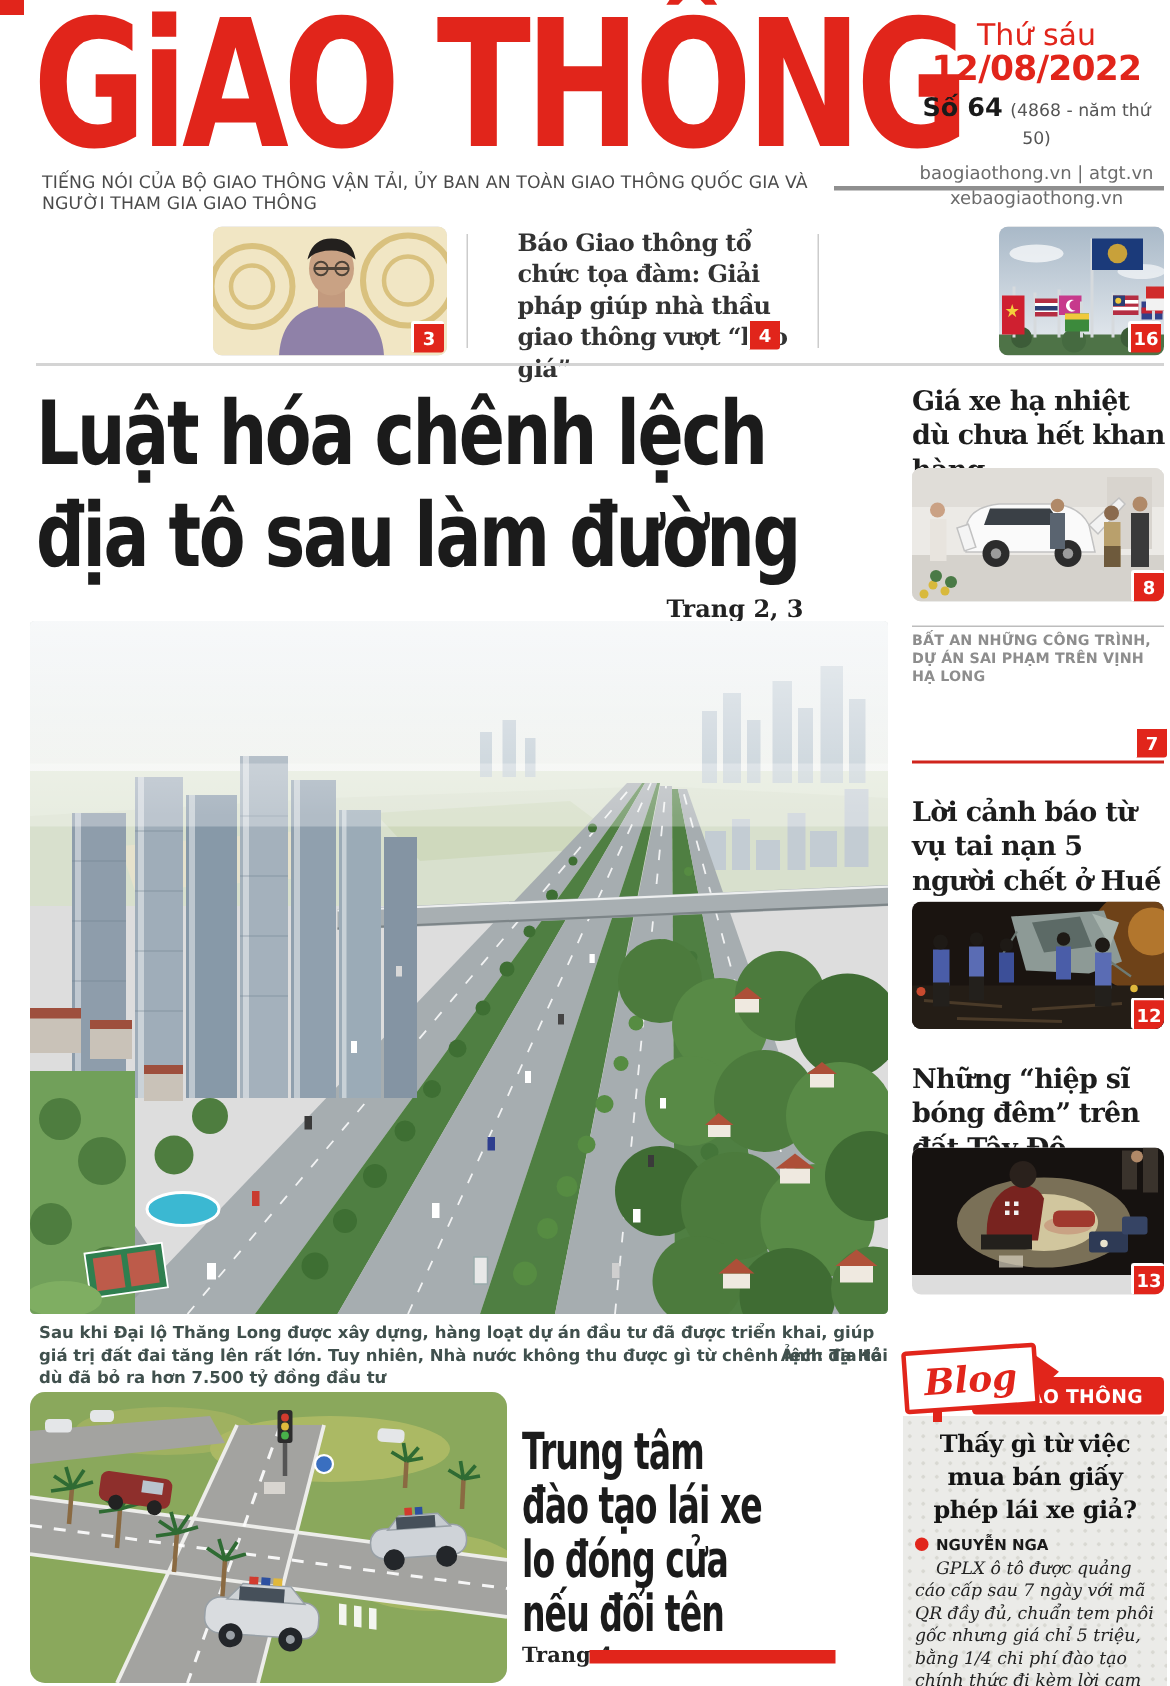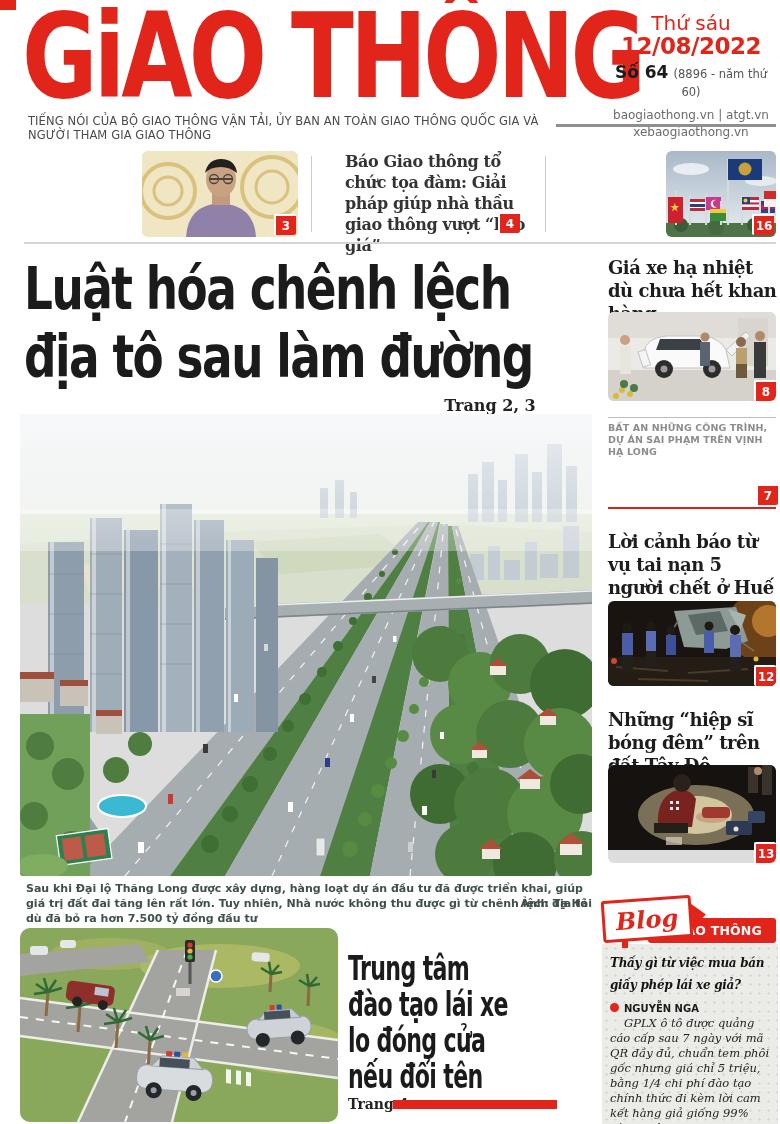--- a/index.html
+++ b/index.html
@@ -79,40 +79,40 @@
               border-radius:3px;transform:rotate(-4deg);display:flex;align-items:center;justify-content:center;z-index:3;}
   .blog-script{font-family:"DejaVu Serif",serif;font-style:italic;font-weight:bold;
                font-size:24px;color:#e1251b;}
   .blog-arrow{left:690px;top:902px;width:0;height:0;border-left:16px solid #e1251b;
               border-top:13px solid transparent;border-bottom:13px solid transparent;
               transform:rotate(-4deg);z-index:3;}
   .blog-leg{left:622px;top:936px;width:6px;height:12px;background:#e1251b;z-index:2;}
   .blog-box{left:602px;top:944px;width:176px;height:180px;background:#ebebe8;
             background-image:radial-gradient(circle,#d8d8d2 1px,transparent 1.3px);
             background-size:9px 9px;box-sizing:border-box;padding:8px 8px 6px;}
-  .blog-title{font-family:"DejaVu Serif",serif;font-style:italic;font-weight:bold;
-              font-size:12px;line-height:22px;color:#141414;letter-spacing:-.3px;}
+  .blog-title{font-family:"DejaVu Serif",serif;font-weight:bold;
+              font-size:16px;line-height:22px;color:#141414;letter-spacing:-.3px;text-align:center;}
   .blog-author{margin-top:7px;font-size:10px;font-weight:bold;color:#1a1a1a;display:flex;align-items:flex-start;gap:5px;}
   .blog-dot{width:9px;height:9px;border-radius:50%;background:#e1251b;display:inline-block;}
   .blog-body{margin-top:2px;font-family:"DejaVu Serif",serif;font-style:italic;
              font-size:11.5px;line-height:15px;color:#222;text-indent:14px;}
 </style>
 </head>
 <body>
 
 <div id="page">
 
   <div class="abs corner-mark"></div>
   <div class="abs logo">GiAO THÔNG</div>
   <div class="abs mh-right">
     <div class="mh-day">Thứ sáu</div>
     <div class="mh-date">12/08/2022</div>
     <div class="mh-issue-row">
       <span class="mh-issue">Số 64</span>
-      <span class="mh-issue-detail">(8896 - năm thứ 60)</span>
+      <span class="mh-issue-detail">(4868 - năm thứ 50)</span>
     </div>
     <div class="mh-sites">
       <div>baogiaothong.vn | atgt.vn</div>
       <div>xebaogiaothong.vn</div>
     </div>
   </div>
   <div class="abs tagline">TIẾNG NÓI CỦA BỘ GIAO THÔNG VẬN TẢI, ỦY BAN AN TOÀN GIAO THÔNG QUỐC GIA VÀ NGƯỜI THAM GIA GIAO THÔNG</div>
   <div class="abs mh-rule"></div>
 
   <div class="abs photo-frame t1-photo">

